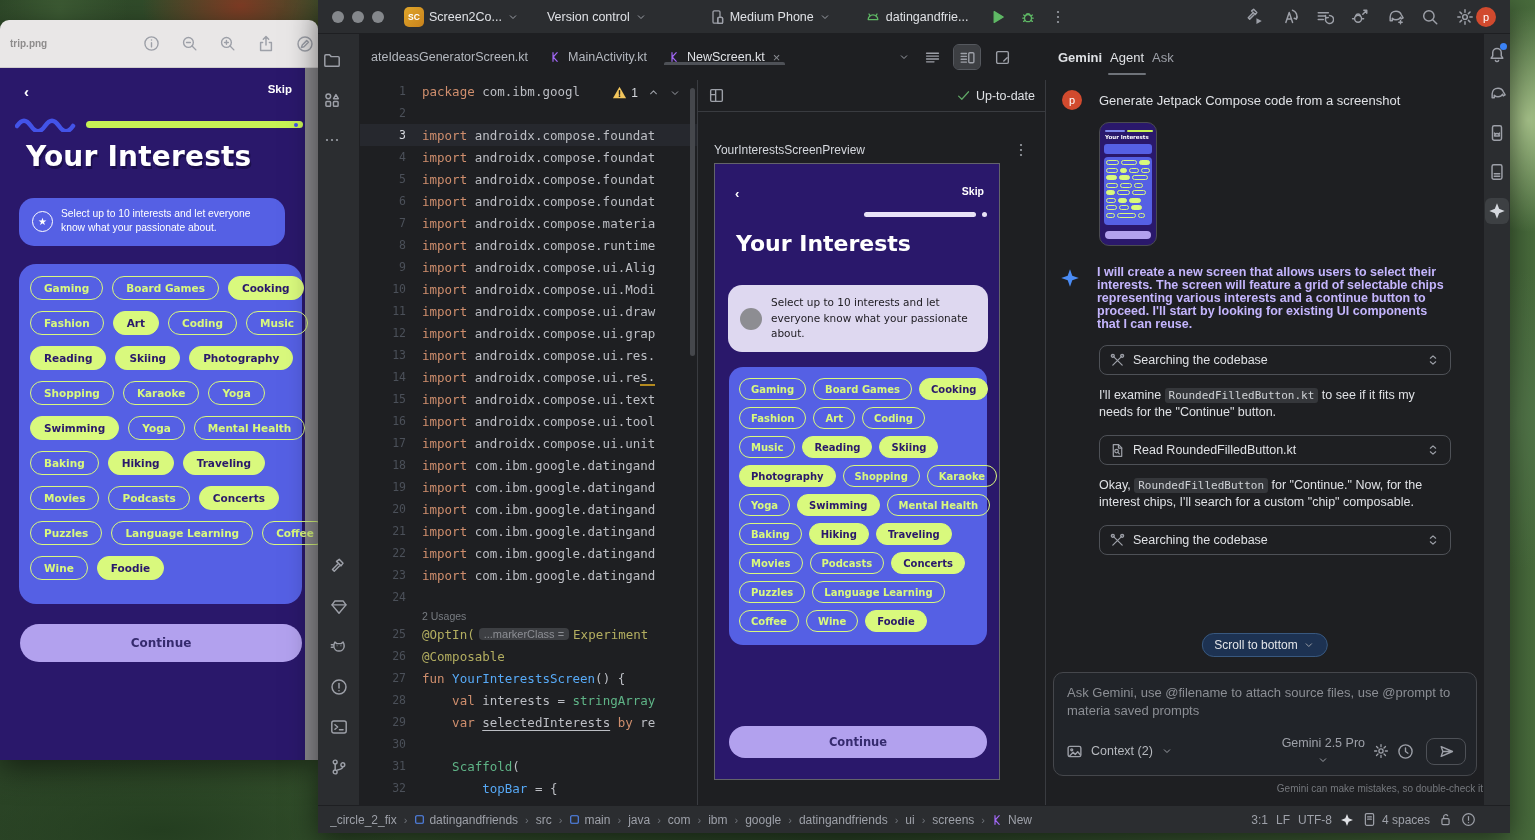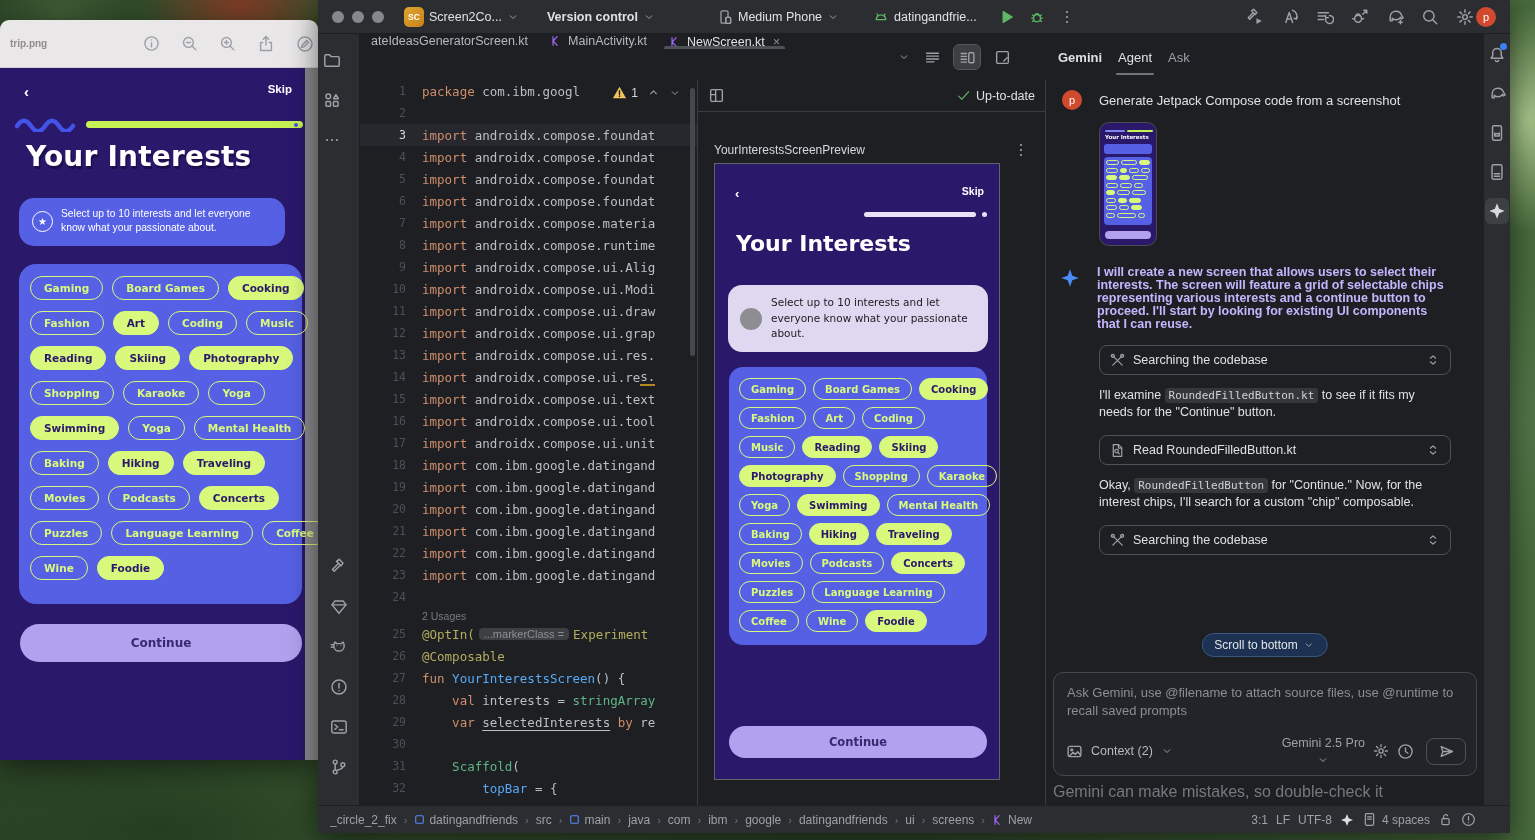--- a/index.html
+++ b/index.html
@@ -43,29 +43,29 @@
   #ide{position:absolute;left:318px;top:0;width:1192px;height:833px;background:#1e1f22;box-shadow:0 8px 28px rgba(0,0,0,.55);}
   #ide-toolbar{position:absolute;left:0;top:0;width:100%;height:34px;background:#2b2d30;display:flex;align-items:center;padding:0 14px;border-bottom:1px solid #1e1f22;color:#dfe1e5;font-size:12.5px;}
   .traffic{width:12px;height:12px;border-radius:50%;background:#85888c;margin-right:8px;}
   .tb-group{display:flex;align-items:center;gap:5px;white-space:nowrap;}
   .sc-chip{width:20px;height:20px;border-radius:5px;background:linear-gradient(135deg,#e0a62a,#c8821c);color:#fff;font-size:8.5px;font-weight:bold;display:flex;align-items:center;justify-content:center;}
   .chev{color:#9da0a8;}
   #tb-right{margin-left:auto;display:flex;align-items:center;gap:17px;}
   .avatar{width:20px;height:20px;border-radius:50%;background:#d14a2e;color:#fff;font-size:11px;display:flex;align-items:center;justify-content:center;margin-left:2px;}
   
   #tabrow{position:absolute;left:42px;top:34px;right:27px;height:46px;background:#1e1f22;}
-  #tabs{position:absolute;left:0;top:0;height:46px;display:flex;align-items:flex-start;}
+  #tabs{position:absolute;left:0;top:0;height:46px;display:flex;align-items:center;}
   .tab{display:flex;align-items:center;gap:6px;padding:0 11px;font-size:12.5px;color:#b4b8bf;position:relative;white-space:nowrap;}
   .tab.active{color:#dfe1e5;}
   .tab.active:after{content:"";position:absolute;left:6px;right:6px;bottom:0;height:3px;background:#4e5157;border-radius:2px 2px 0 0;}
   .tab .x{color:#8b8e94;font-size:13px;margin-left:2px;}
   #tab-extra{position:absolute;left:538px;top:0;height:46px;display:flex;align-items:center;gap:9px;}
   .viewbtn{width:26px;height:24px;border-radius:5px;display:flex;align-items:center;justify-content:center;}
   .viewbtn.on{background:#3d3f43;outline:1px solid #55585e;}
-  #ghead{position:absolute;left:686px;top:0;height:46px;display:flex;align-items:center;gap:16px;padding-left:12px;font-size:13px;}
+  #ghead{position:absolute;left:686px;top:0;height:46px;display:flex;align-items:center;gap:8px;padding-left:12px;font-size:13px;}
   #ghead .gtitle{font-weight:bold;color:#dfe1e5;}
   .gtab{color:#9da0a8;position:relative;height:100%;display:flex;align-items:center;}
   .gtab.active{color:#dfe1e5;}
   .gtab.active:after{content:"";position:absolute;left:-2px;right:-2px;bottom:5px;height:2.5px;background:#6f737a;border-radius:2px;}
   
   #stripe-left{position:absolute;left:0;top:34px;width:42px;bottom:28px;background:#2b2d30;border-right:1px solid #1e1f22;display:flex;flex-direction:column;align-items:center;padding:12px 0;}
   #stripe-left .ic,#stripe-right .ic{width:28px;height:28px;border-radius:6px;margin-bottom:12px;}
   #sl-bottom{margin-top:auto;display:flex;flex-direction:column;align-items:center;}
   #stripe-right{position:absolute;right:0;top:34px;width:27px;bottom:28px;background:#2b2d30;border-left:1px solid #1e1f22;display:flex;flex-direction:column;align-items:center;padding:8px 0;}
   #stripe-right .ic{width:24px;height:26px;margin-bottom:13px;}
@@ -129,21 +129,21 @@
   .t-row{display:flex;gap:2px;margin-bottom:2.5px;}
   .t-pill{height:5px;border-radius:2.5px;border:.8px solid #d9f97d;}
   .t-pill.f{background:#d9f97d;border-color:#d9f97d;}
   #g-thumb .t-cont{position:absolute;left:5px;bottom:6px;right:5px;height:8px;background:#b2a1ee;border-radius:4px;}
   #g-pill{position:absolute;left:50%;transform:translateX(-50%);top:553px;height:24px;background:#1d3252;border:1px solid #38587f;border-radius:13px;display:flex;align-items:center;gap:5px;padding:0 12px;font-size:12px;color:#e3e5e8;white-space:nowrap;z-index:5;}
   #g-input{position:absolute;left:7px;top:592px;width:424px;height:104px;background:#212429;border:1px solid #45474c;border-radius:10px;z-index:4;}
   #g-placeholder{position:absolute;left:13px;top:11px;right:13px;font-size:13px;line-height:18px;color:#8b8e94;}
   #g-input-bottom{position:absolute;left:12px;right:10px;bottom:9px;display:flex;align-items:center;gap:8px;font-size:12.5px;color:#b6b9be;}
   #g-model{margin-left:auto;display:flex;align-items:center;gap:4px;color:#9da0a8;flex-direction:column;}
   #g-send{width:40px;height:27px;border:1px solid #4e5157;border-radius:8px;display:flex;align-items:center;justify-content:center;margin-left:4px;}
-  #g-footer{position:absolute;left:7px;right:0;top:703px;text-align:left;font-size:16px;color:#75787d;}
+  #g-footer{position:absolute;left:16px;right:0;top:703px;text-align:right;font-size:10px;color:#75787d;}
   
   #statusbar{position:absolute;left:0;bottom:0;width:100%;height:28px;background:#2b2d30;border-top:1px solid #1e1f22;display:flex;align-items:center;padding:0 34px 0 12px;font-size:12px;color:#9da0a8;}
   #crumbs{display:flex;align-items:center;gap:7px;white-space:nowrap;overflow:hidden;flex:1 1 auto;min-width:0;}
   .crumb{display:flex;align-items:center;gap:4px;}
   .csep{color:#6f737a;font-size:11px;}
   #sb-right{display:flex;align-items:center;gap:8px;margin-left:10px;flex:0 0 auto;}
   .sbitem{display:flex;align-items:center;gap:5px;}
 </style>
 </head>
 <body>
@@ -263,21 +263,21 @@
       <span class="traffic" style="margin-right:20px;"></span>
       <div class="tb-group">
         <span class="sc-chip">SC</span>
         <span>Screen2Co...</span>
         <span class="chev ic" id="chev1">
             <svg width="12" height="12" viewBox="0 0 16 16" fill="none" stroke="currentColor" stroke-width="1.3" stroke-linecap="round" stroke-linejoin="round">
               <path d="M4.4 6.4L8 10l3.6-3.6"></path>
             </svg>
           </span>
       </div>
-      <div class="tb-group" style="margin-left:28px;font-weight:bold;">
+      <div class="tb-group" style="margin-left:28px;">
         <span>Version control</span>
         <span class="chev ic" id="chev2">
             <svg width="12" height="12" viewBox="0 0 16 16" fill="none" stroke="currentColor" stroke-width="1.3" stroke-linecap="round" stroke-linejoin="round">
               <path d="M4.4 6.4L8 10l3.6-3.6"></path>
             </svg>
           </span>
       </div>
       <div class="tb-group" style="margin-left:62px;">
         <span class="ic" id="devicon">
             <svg width="16" height="16" viewBox="0 0 16 16" fill="none" stroke="currentColor" stroke-width="1.3" stroke-linecap="round" stroke-linejoin="round">
@@ -761,21 +761,21 @@
         </div>
       <div id="g-pill">
         <span>Scroll to bottom</span>
         <span class="ic" id="pill-chev">
             <svg width="12" height="12" viewBox="0 0 16 16" fill="none" stroke="currentColor" stroke-width="1.3" stroke-linecap="round" stroke-linejoin="round">
               <path d="M4.4 6.4L8 10l3.6-3.6"></path>
             </svg>
           </span>
       </div>
       <div id="g-input">
-        <div id="g-placeholder">Ask Gemini, use @filename to attach source files, use @runtime to recall saved prompts</div>
+        <div id="g-placeholder">Ask Gemini, use @filename to attach source files, use @prompt to materia saved prompts</div>
         <div id="g-input-bottom">
           <span class="ic" id="g-img">
               <svg width="17" height="17" viewBox="0 0 16 16" fill="none" stroke="currentColor" stroke-width="1.3" stroke-linecap="round" stroke-linejoin="round">
                 <rect x="2" y="3.2" width="12" height="9.6" rx="1.6"></rect>
                 <circle cx="5.4" cy="6.4" r=".9"></circle>
                 <path d="M3.6 12l3.1-3.2 2 2 2.3-2.6 2.4 2.8"></path>
               </svg>
             </span>
           <span>Context (2)</span>
           <span class="ic" id="g-ctx-chev">

